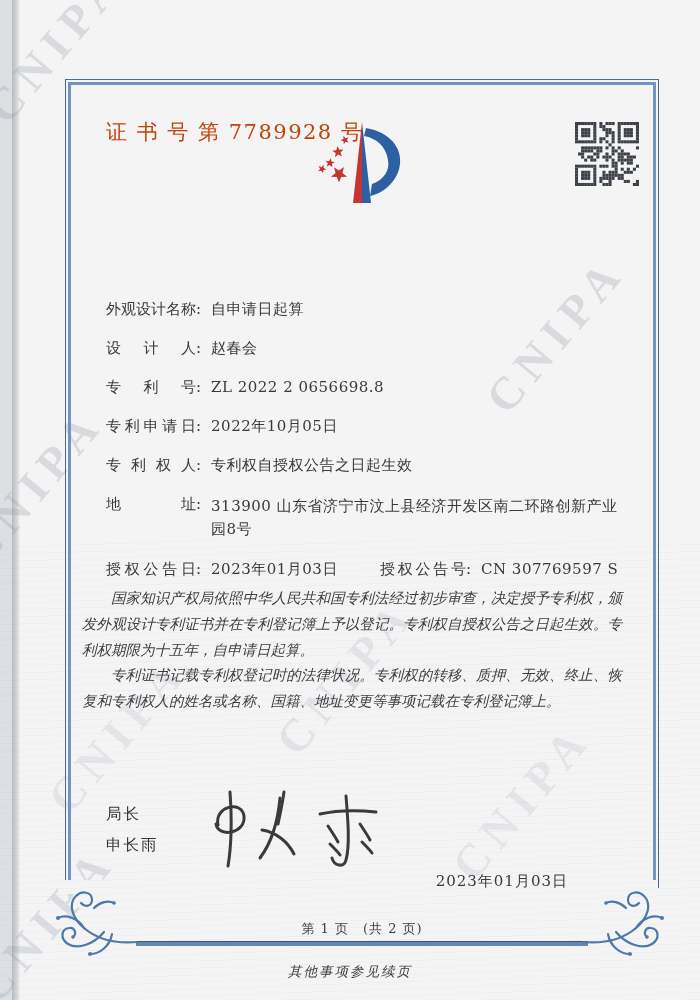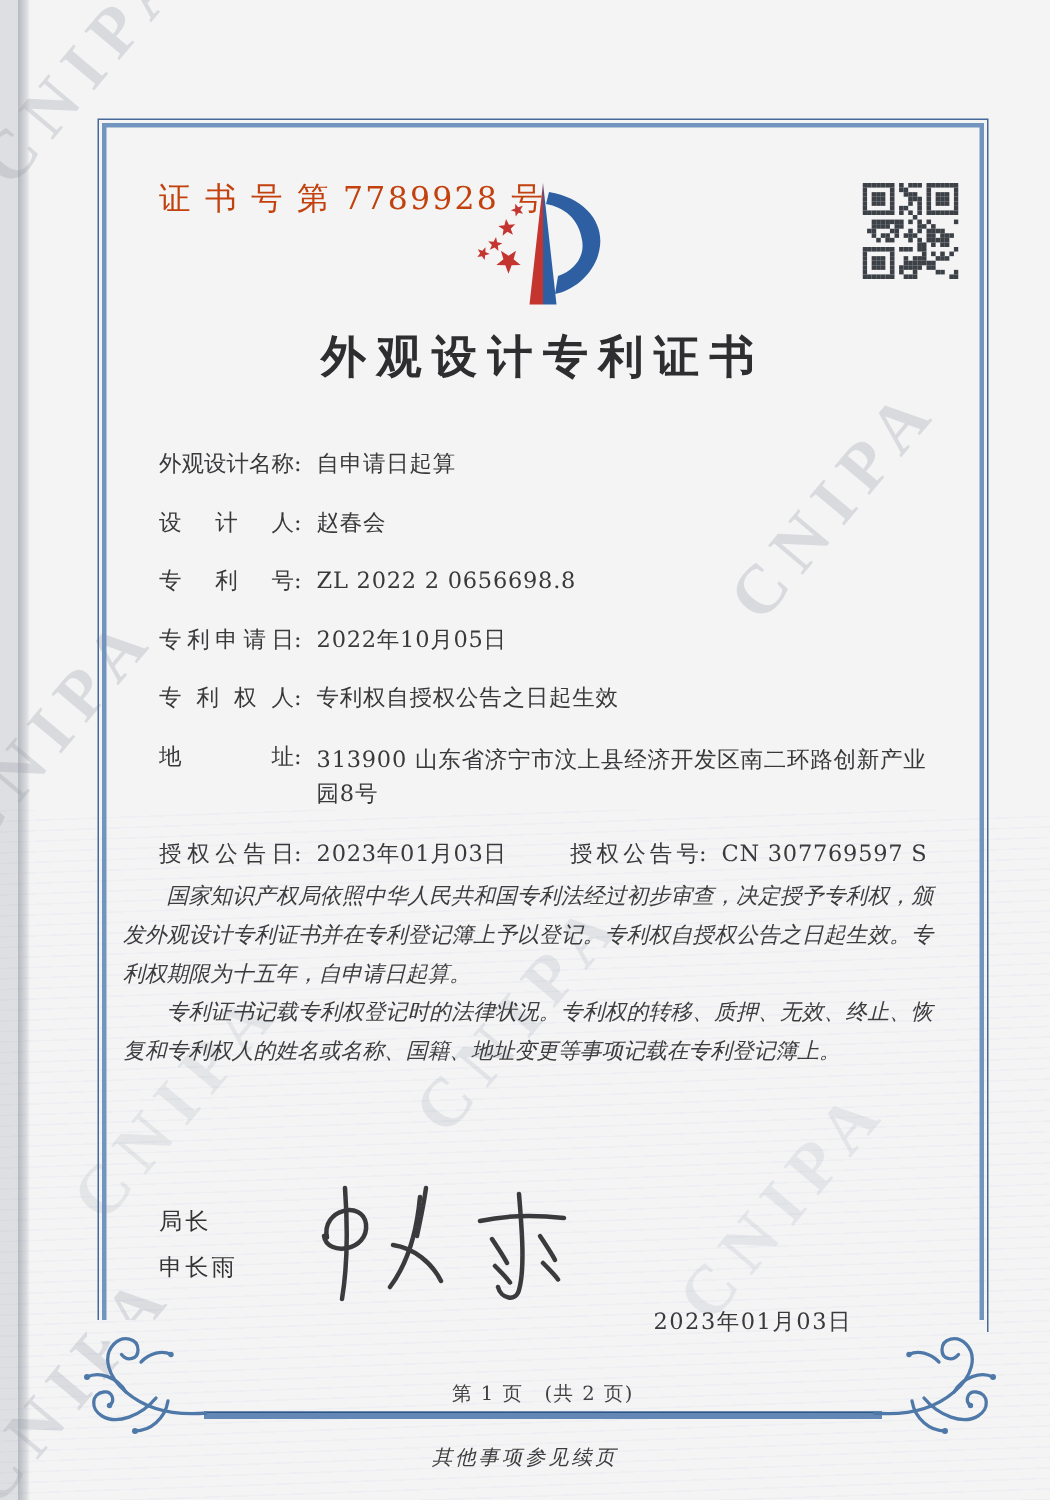--- a/index.html
+++ b/index.html
@@ -315,21 +315,20 @@
       <rect x="12" y="60" width="3" height="3" fill="#3c4148"></rect>
       <rect x="15" y="60" width="3" height="3" fill="#3c4148"></rect>
       <rect x="18" y="60" width="3" height="3" fill="#3c4148"></rect>
       <rect x="27" y="60" width="3" height="3" fill="#3c4148"></rect>
       <rect x="30" y="60" width="3" height="3" fill="#3c4148"></rect>
       <rect x="33" y="60" width="3" height="3" fill="#3c4148"></rect>
       <rect x="57" y="60" width="3" height="3" fill="#3c4148"></rect>
       <rect x="60" y="60" width="3" height="3" fill="#3c4148"></rect>
     </svg>
 
-  <div class="title">外观设计专利证书</div>
 
   <div class="fields">
     <div class="frow">
       <span class="jlabel">
           <span>外</span>
           <span>观</span>
           <span>设</span>
           <span>计</span>
           <span>名</span>
           <span>称</span>

